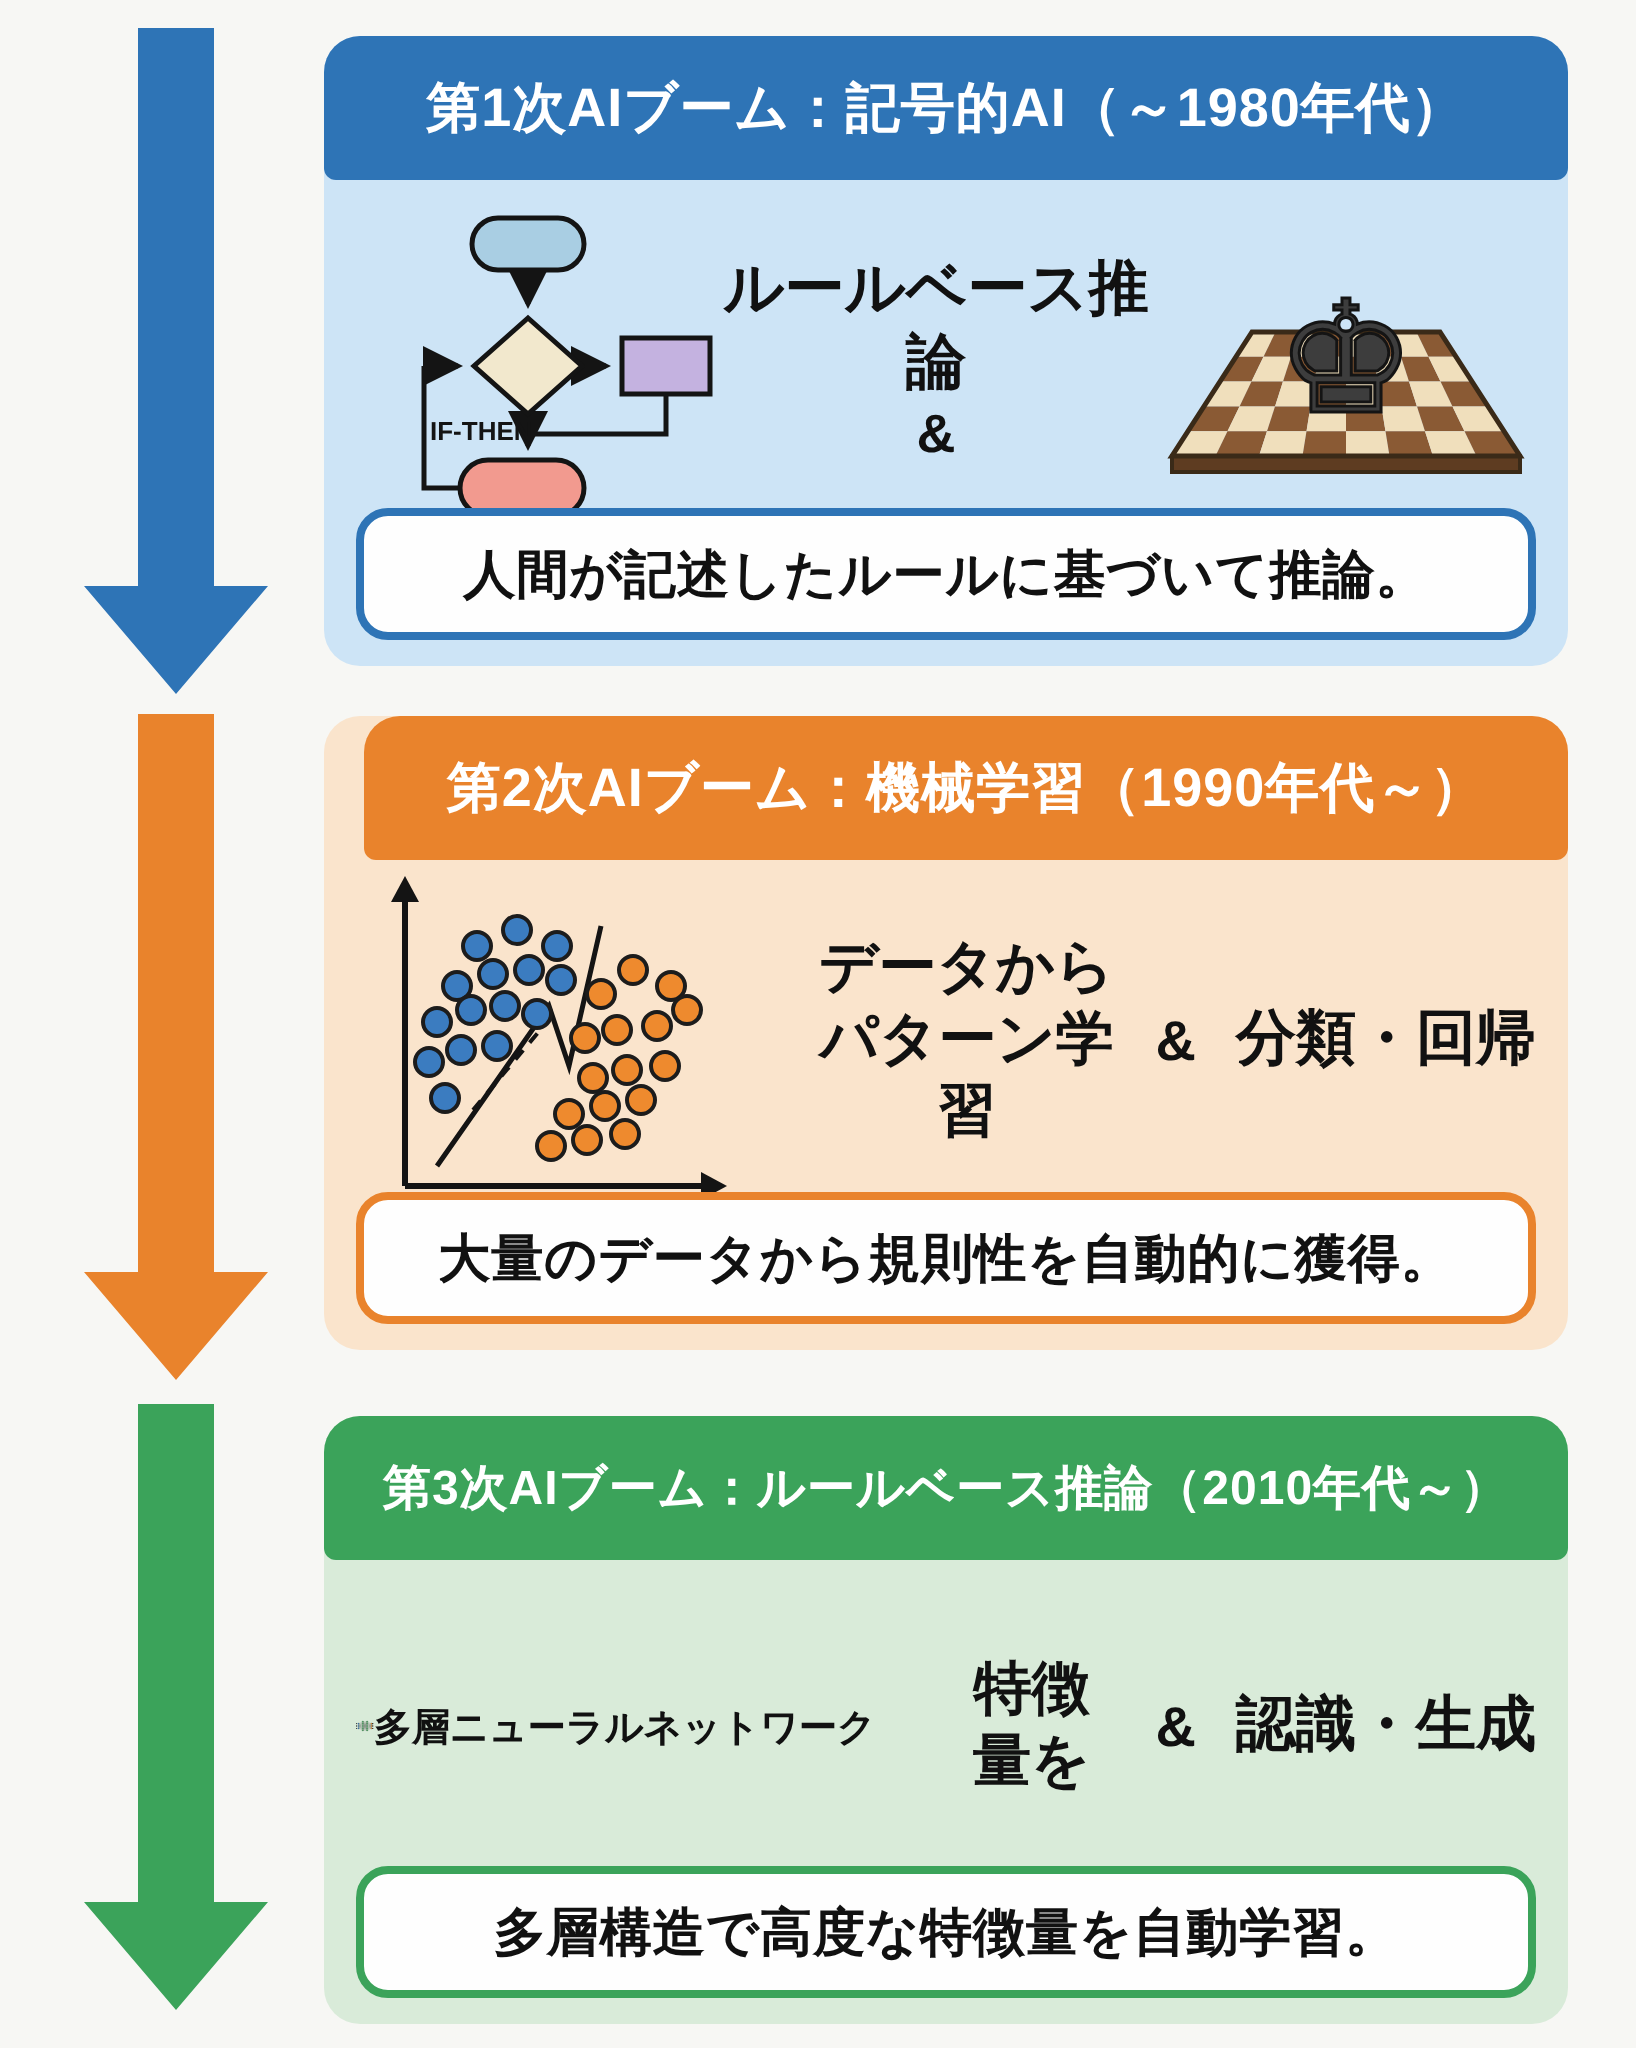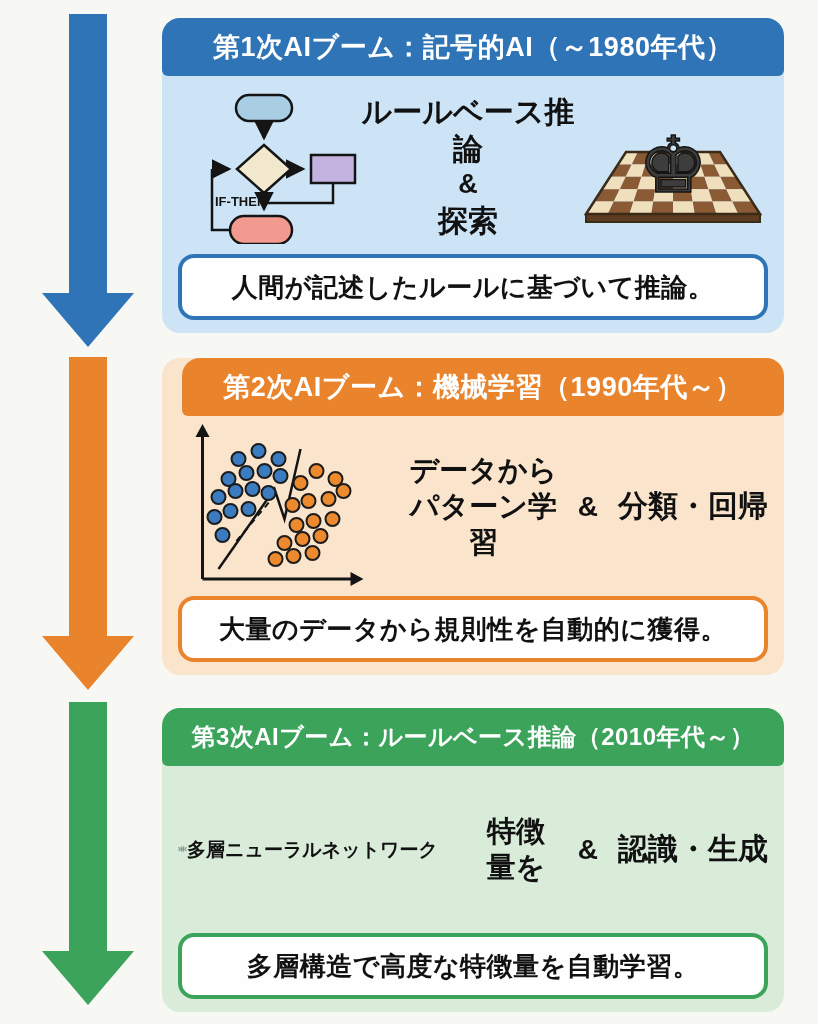--- a/index.html
+++ b/index.html
@@ -9,21 +9,21 @@
   .timeline-arrow { position:absolute; left:42px; }
   .arrow-1 { top:14px; }
   .arrow-2 { top:357px; }
   .arrow-3 { top:702px; }
 
   .panel { position:absolute; left:162px; width:622px; border-radius:18px; }
   .panel-1 { top:18px;  height:315px; background:#cde4f6; }
   .panel-2 { top:358px; height:317px; background:#fae4cc; }
   .panel-3 { top:708px; height:304px; background:#d9ebd9; }
 
-  .hdr { height:58px; border-radius:18px 18px 6px 6px; display:flex; align-items:center; justify-content:center;
+  .hdr { height:72px; border-radius:18px 18px 6px 6px; display:flex; align-items:center; justify-content:center;
          color:#ffffff; font-weight:bold; letter-spacing:0.5px; }
   .panel-1 .hdr { background:#2e74b6; font-size:27px; }
   .panel-2 .hdr { background:#e9832c; font-size:27px;margin-left:20px; }
   .panel-3 .hdr { background:#3ba35a; font-size:24px; }
 
   .content { display:flex; align-items:center; justify-content:space-between; padding:4px 16px 0 16px; }
   .panel-1 .content { height:176px; }
   .panel-2 .content { height:176px; }
   .panel-3 .content { height:162px; }
 
@@ -84,21 +84,20 @@
         <rect x="58" y="6" width="56" height="26" rx="13" fill="#a9cee3" stroke="#141414" stroke-width="2.5"></rect>
         <polygon points="86,56 113,80 86,104 59,80" fill="#f2e8cd" stroke="#141414" stroke-width="2.5"></polygon>
         <rect x="133" y="66" width="44" height="28" fill="#c4b2e0" stroke="#141414" stroke-width="2.5"></rect>
         <rect x="52" y="127" width="62" height="28" rx="14" fill="#f29a8f" stroke="#141414" stroke-width="2.5"></rect>
         <text class="flow-label" x="37" y="117">IF-THEN</text>
       </svg>
 
       <div class="kw kw-stack">
         <div>ルールベース推論</div>
         <div class="amp">&amp;</div>
-        <div>探索</div>
       </div>
 
       <svg id="chess-svg" width="190" height="140" viewBox="0 0 190 140">
         <g id="chess-cells">
             <polygon points="48,56 59.75,56 53.75,68.4 40,68.4" fill="#f0dfbc"></polygon>
             <polygon points="59.75,56 71.5,56 67.5,68.4 53.75,68.4" fill="#8a5a34"></polygon>
             <polygon points="71.5,56 83.25,56 81.25,68.4 67.5,68.4" fill="#f0dfbc"></polygon>
             <polygon points="83.25,56 95,56 95,68.4 81.25,68.4" fill="#8a5a34"></polygon>
             <polygon points="95,56 106.75,56 108.75,68.4 95,68.4" fill="#f0dfbc"></polygon>
             <polygon points="106.75,56 118.5,56 122.5,68.4 108.75,68.4" fill="#8a5a34"></polygon>

